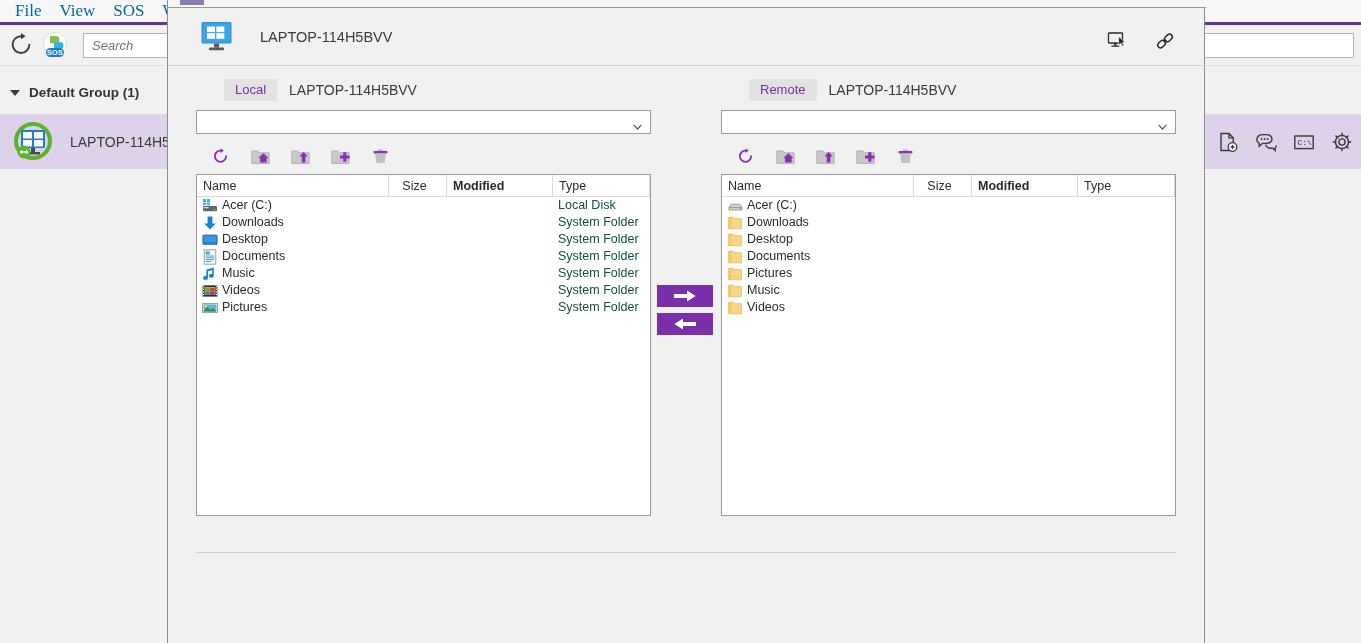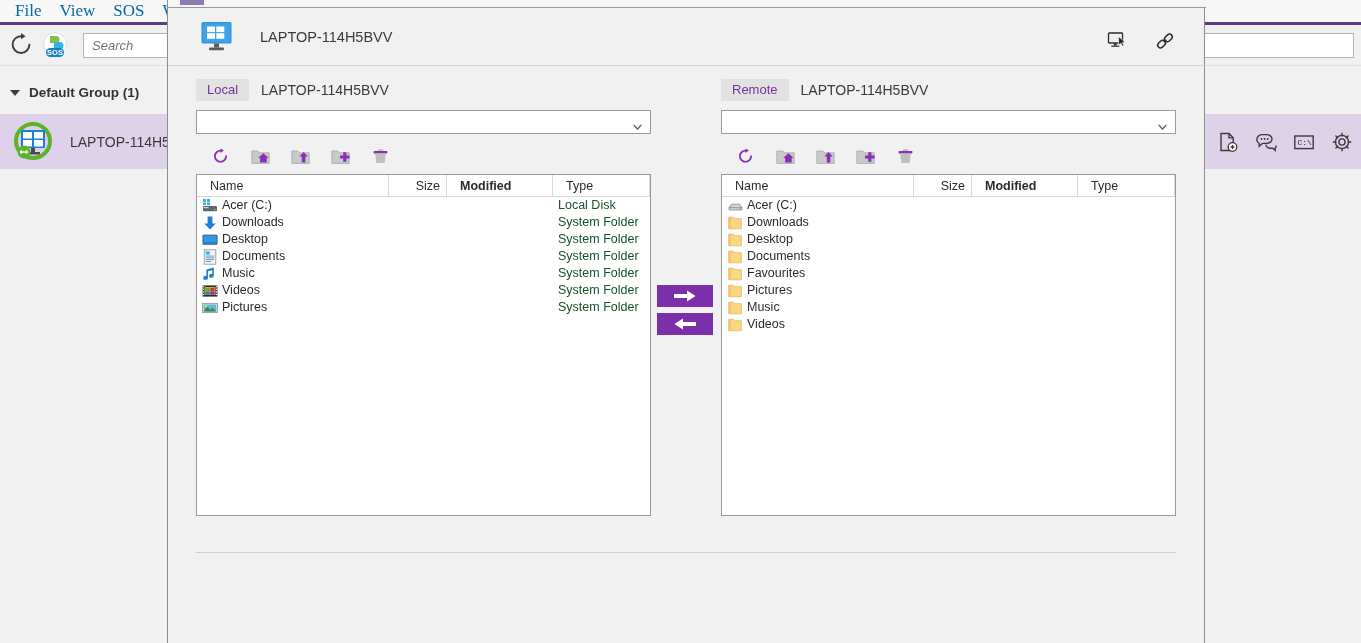--- a/index.html
+++ b/index.html
@@ -144,21 +144,21 @@
     position: absolute; top: 22px;
     width: 22px; height: 20px; cursor: pointer;
   }
   #dlg-header .hdr-btn.b1 { right: 77px; }
   #dlg-header .hdr-btn.b2 { right: 30px; }
 
   .panel { position: absolute; top: 78px; width: 455px; }
   .panel.left  { left: 28px; }
   .panel.right { left: 553px; }
 
-  .panel-tabrow { height: 24px; display: flex; align-items: center; }
+  .panel-tabrow { height: 24px; display: flex; align-items: center; margin-left: 28px; }
   .panel-tab {
     background: #e2e2e2;
     color: #7a2f9e;
     font-size: 13px;
     padding: 3px 11px 4px 11px;
     cursor: pointer;
   }
   .panel-host {
     margin-left: 12px;
     font-size: 14px;
@@ -205,26 +205,26 @@
     position: relative;
     background: #ffffff;
   }
   .fl-head .col {
     position: absolute; top: 0;
     height: 22px;
     line-height: 22px;
     font-size: 12.5px;
     color: #2b2b2b;
     border-right: 1px solid #d9d9d9;
-    padding-left: 13px;
+    padding-left: 6px;
     white-space: nowrap;
     overflow: hidden;
   }
   .fl-head .col.name  { left: 0;   width: 192px; }
-  .fl-head .col.size  { left: 192px; width: 58px; text-align: right; padding-right: 6px; padding-left: 0;}
+  .fl-head .col.size  { left: 192px; width: 58px; text-align: center; padding-right: 6px; padding-left: 0;}
   .fl-head .col.mod   { left: 250px; width: 106px; font-weight: bold; }
   .fl-head .col.type  { left: 356px; width: 96px; border-right: none; }
   .fl-head .col.vsep  { left: 452px; width: 1px; border-right: 1px solid #d9d9d9; padding: 0; }
 
   .fl-rows { position: relative; }
   .fl-row {
     height: 17px;
     position: relative;
     cursor: default;
   }
@@ -683,47 +683,38 @@
                 </svg></span>
               <span>Documents</span>
             </div>
           </div>
           <div class="fl-row">
             <div class="r-name">
               <span class="r-ico"><svg width="16" height="16" viewBox="0 0 16 16">
                   <path d="M1.6 2.2 h5 l1.2 1.5 h6.6 v10.1 h-12.8 z" fill="#fcd783" stroke="#d8b45c" stroke-width="0.7"></path>
                   <path d="M2.6 2.2 h1.4 v11.6 h-1.4 z" fill="#f3c356"></path>
                 </svg></span>
-              <span>Favourites</span>
+              <span>Pictures</span>
             </div>
           </div>
           <div class="fl-row">
             <div class="r-name">
               <span class="r-ico"><svg width="16" height="16" viewBox="0 0 16 16">
                   <path d="M1.6 2.2 h5 l1.2 1.5 h6.6 v10.1 h-12.8 z" fill="#fcd783" stroke="#d8b45c" stroke-width="0.7"></path>
                   <path d="M2.6 2.2 h1.4 v11.6 h-1.4 z" fill="#f3c356"></path>
                 </svg></span>
-              <span>Pictures</span>
+              <span>Music</span>
             </div>
           </div>
           <div class="fl-row">
             <div class="r-name">
               <span class="r-ico"><svg width="16" height="16" viewBox="0 0 16 16">
                   <path d="M1.6 2.2 h5 l1.2 1.5 h6.6 v10.1 h-12.8 z" fill="#fcd783" stroke="#d8b45c" stroke-width="0.7"></path>
                   <path d="M2.6 2.2 h1.4 v11.6 h-1.4 z" fill="#f3c356"></path>
                 </svg></span>
-              <span>Music</span>
-            </div>
-          </div>
-          <div class="fl-row">
-            <div class="r-name">
-              <span class="r-ico"><svg width="16" height="16" viewBox="0 0 16 16">
-                  <path d="M1.6 2.2 h5 l1.2 1.5 h6.6 v10.1 h-12.8 z" fill="#fcd783" stroke="#d8b45c" stroke-width="0.7"></path>
-                  <path d="M2.6 2.2 h1.4 v11.6 h-1.4 z" fill="#f3c356"></path>
-                </svg></span>
               <span>Videos</span>
             </div>
           </div>
         </div>
     </div>
   </div>
 
   <div id="log">
   </div>
 </div>

